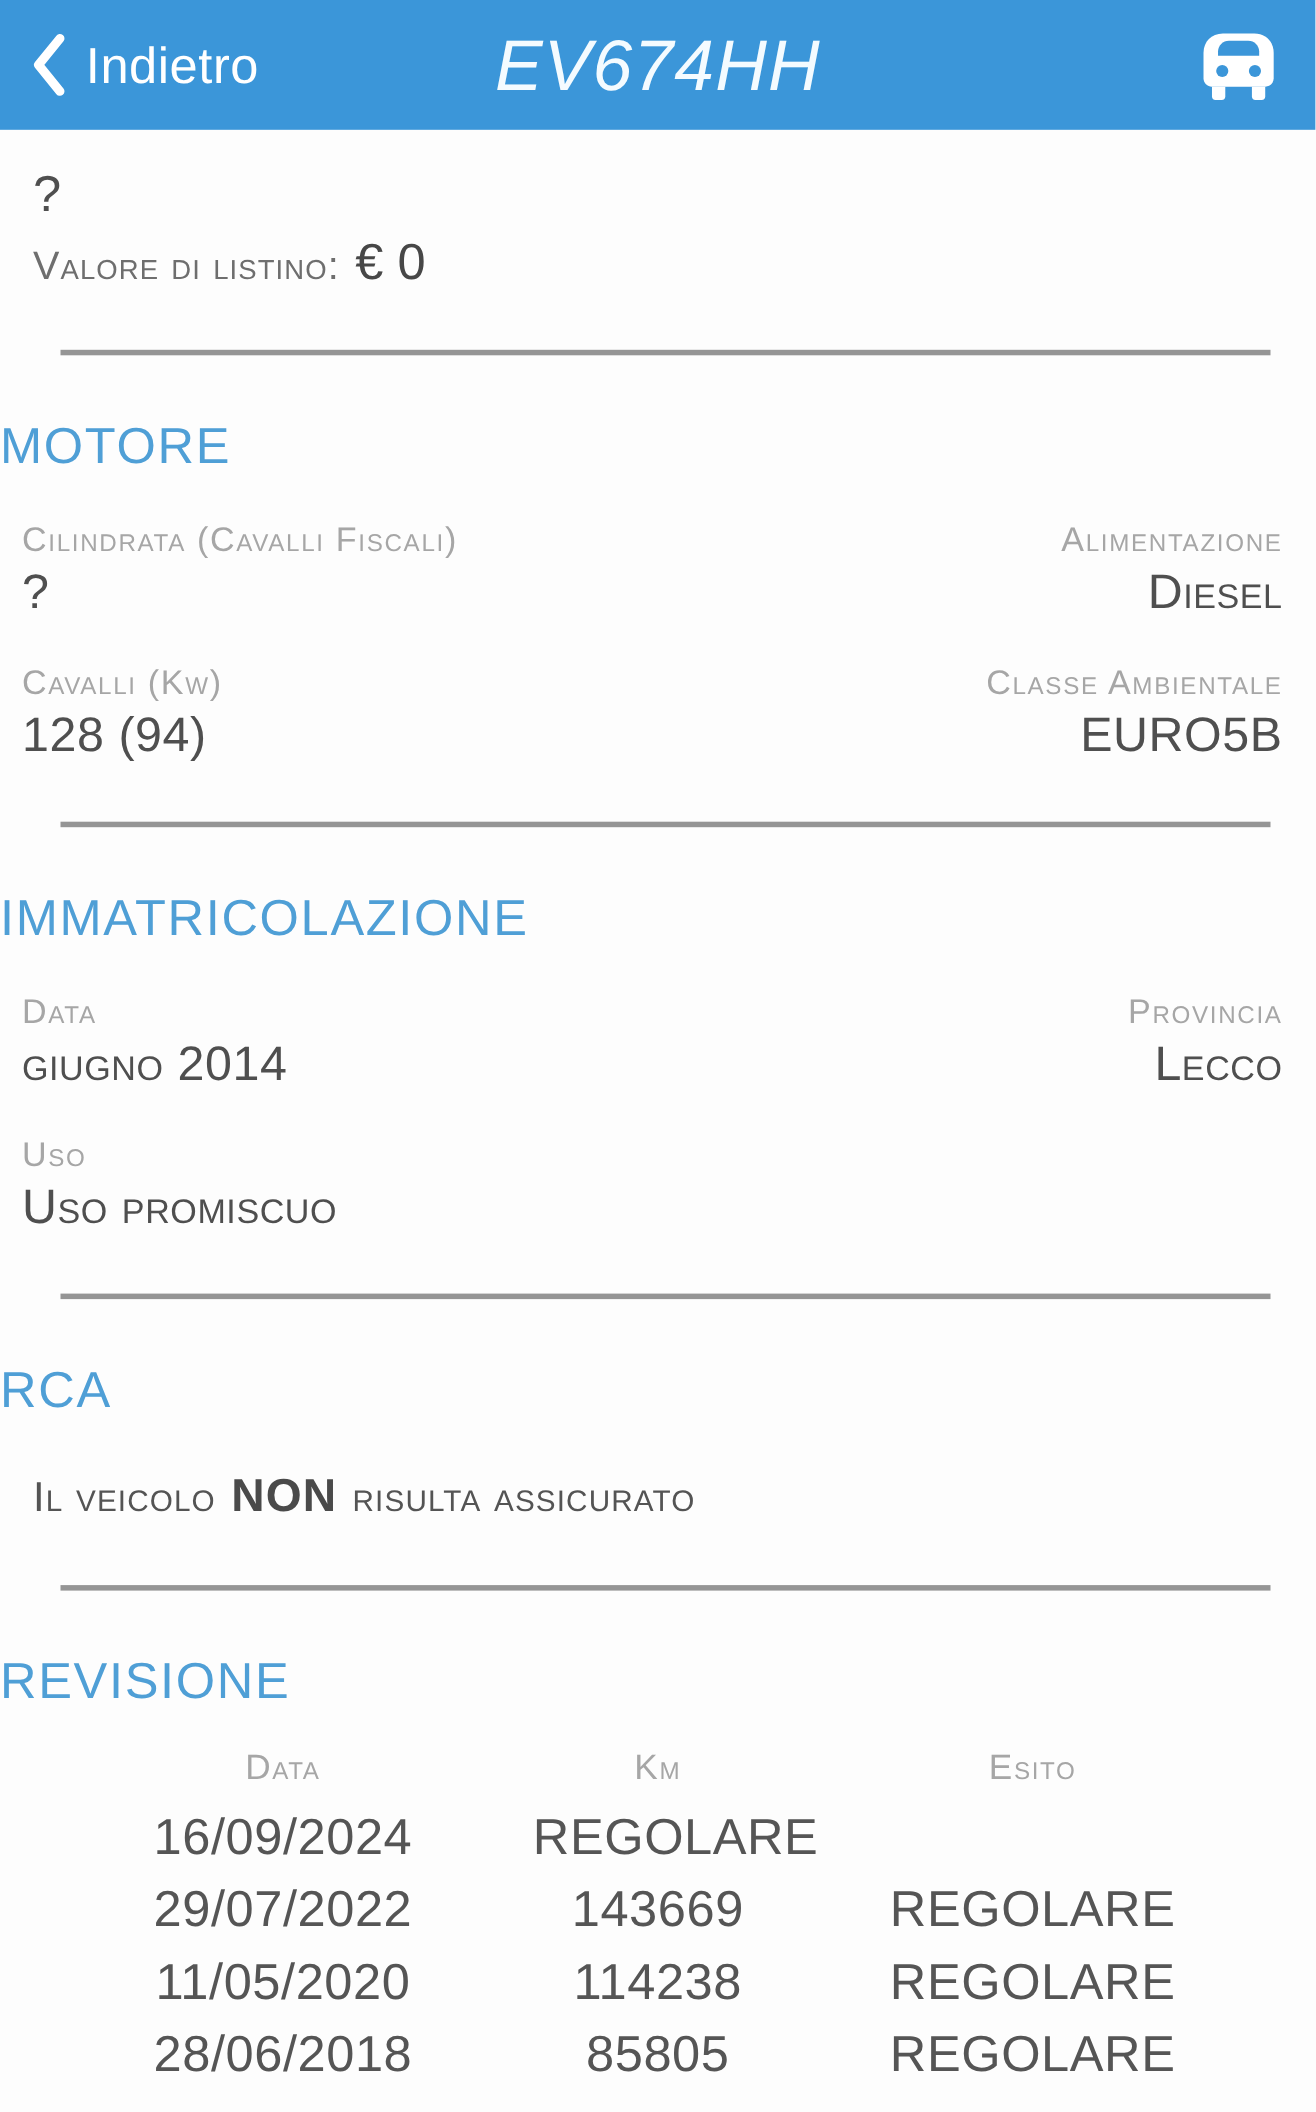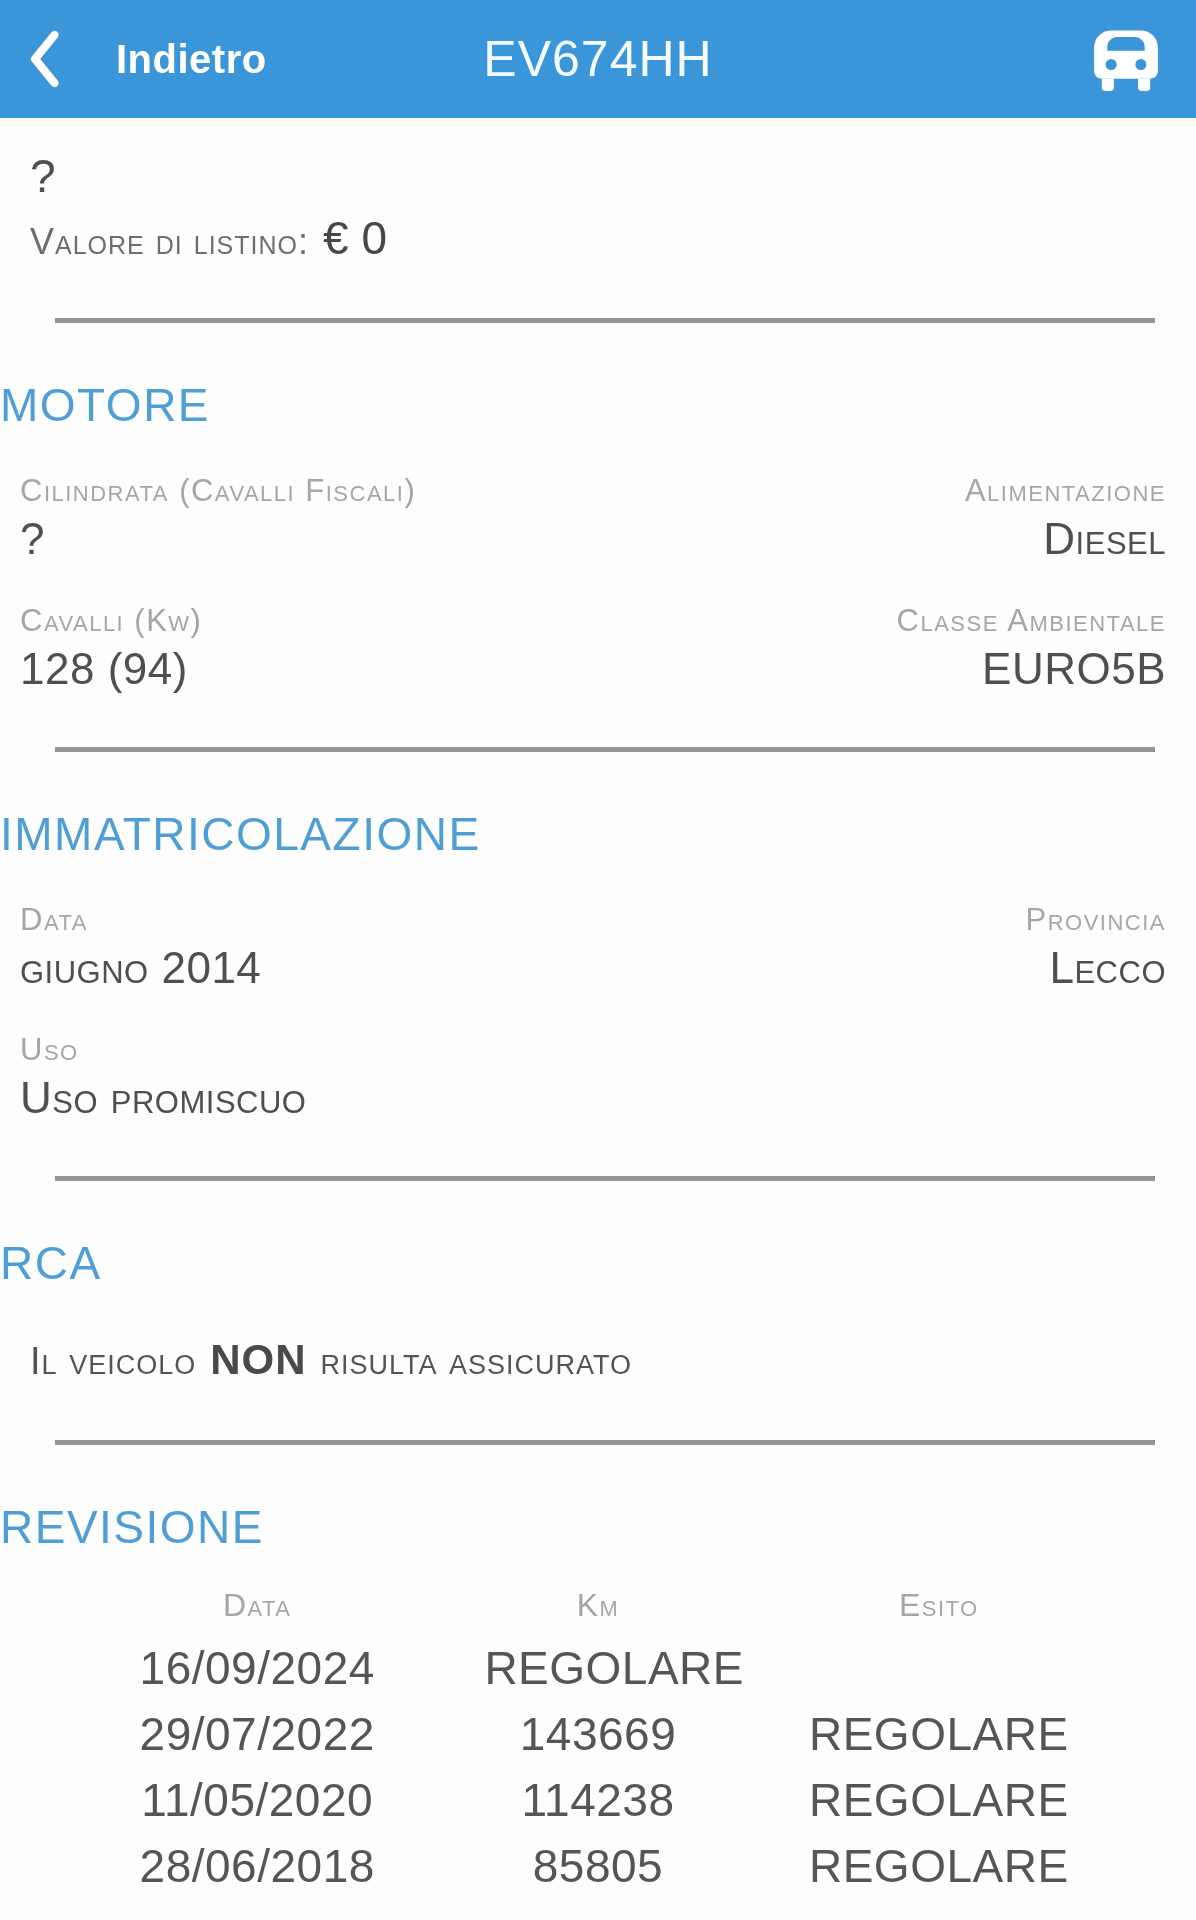--- a/index.html
+++ b/index.html
@@ -23,33 +23,33 @@
     display: flex;
     align-items: center;
     gap: 16px;
     margin-left: 26px;
     color: #ffffff;
     cursor: pointer;
     z-index: 2;
   }
   .back-btn .chev { width: 36px; height: 62px; display: block; }
   .back-label {
-    font-size: 40px;
-    font-weight: 700;
+    font-size: 46px;
+    font-weight: 400;
     letter-spacing: 0.5px;
-    margin-left: 38px;
   }
   .nav-title {
     position: absolute;
     left: 0; right: 0;
     text-align: center;
     color: #f4fbff;
-    font-size: 50px;
+    font-size: 65px;
     font-weight: 400;
     letter-spacing: 1px;
+    font-style: italic;
   }
   .car-btn {
     margin-left: auto;
     margin-right: 30px;
     z-index: 2;
     cursor: pointer;
   }
   .car-btn svg { width: 80px; height: 66px; display: block; }
 
   

